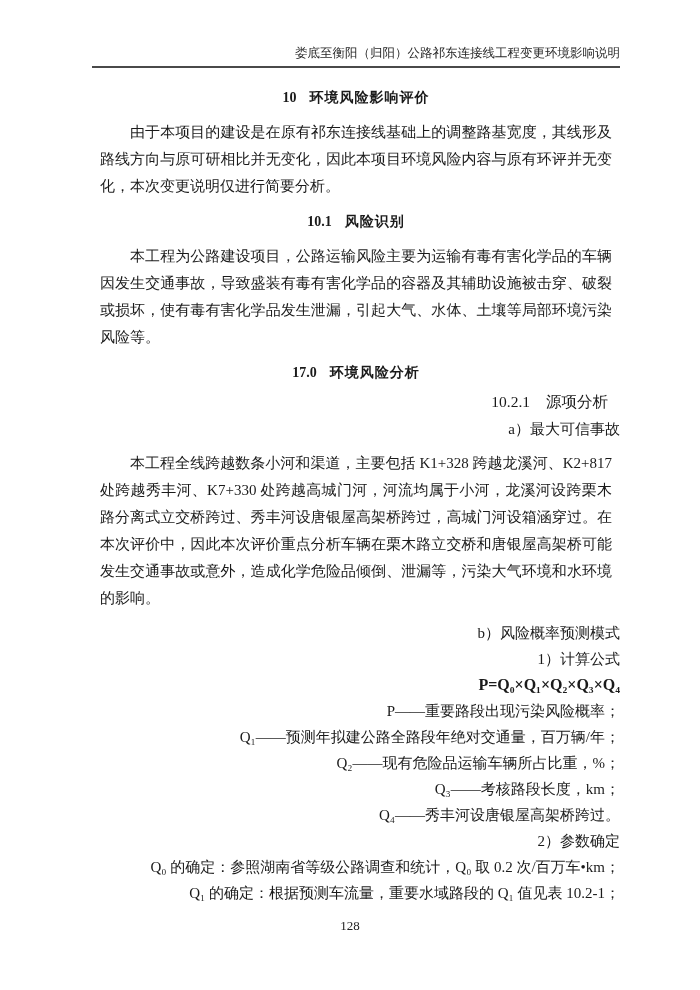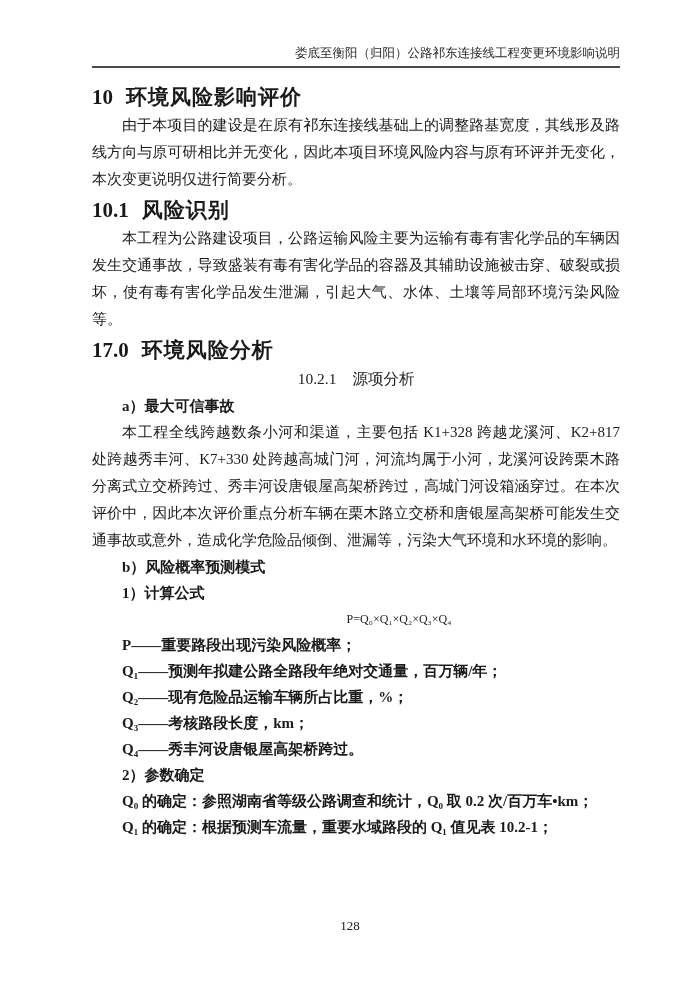--- a/index.html
+++ b/index.html
@@ -19,48 +19,49 @@
     color:#262626;
     padding-bottom:4px;
     border-bottom:2px solid #4a4a4a;
   }
   .content {
     position:absolute; left:92px; top:80px; width:528px;
     font-size:15px; line-height:27px;
     text-align:justify;
   }
   .h-major {
-    font-size:21px; line-height:26px;
+    font-size:14px; line-height:26px;
     margin:4px 0 2px;
-    text-align:left;
+    text-align:center;
     font-weight:bold;
   }
   .h-major .hnum {
     font-weight:600;
     font-family:"Liberation Serif","DejaVu Serif",serif;
     margin-right:13px;
   }
   .h-major .htext {
     font-family:"Liberation Sans","DejaVu Sans",sans-serif;
     letter-spacing:1px;
   }
   .h-minor {
     font-size:15.5px; line-height:27px;
     margin:1px 12px;
     font-weight:normal;
-    text-align:center;
+    text-align:right;
     font-family:Liberation Serif, serif;
   }
   .h-minor .hnum { margin-right:16px; }
-  .para { text-indent:2em; margin:0; }
-  .line { text-indent:2em; margin:0; line-height:26px; text-align:left;font-weight:bold; }
+  .para { text-indent:2em; margin:8px; }
+  .line { text-indent:2em; margin:0; line-height:26px; text-align:right; }
   .formula {
     margin:0; padding-left:86px;
-    line-height:26px; text-align:center;
-    font-size:12px;
+    line-height:26px; text-align:right;
+    font-size:16px;
+    font-weight:bold;
   }
   .pagenum {
     position:absolute; top:918px; left:0; width:100%;
     text-align:center;
     font-size:13px; color:#222222;
   }
 </style>
 </head>
 <body>
 

